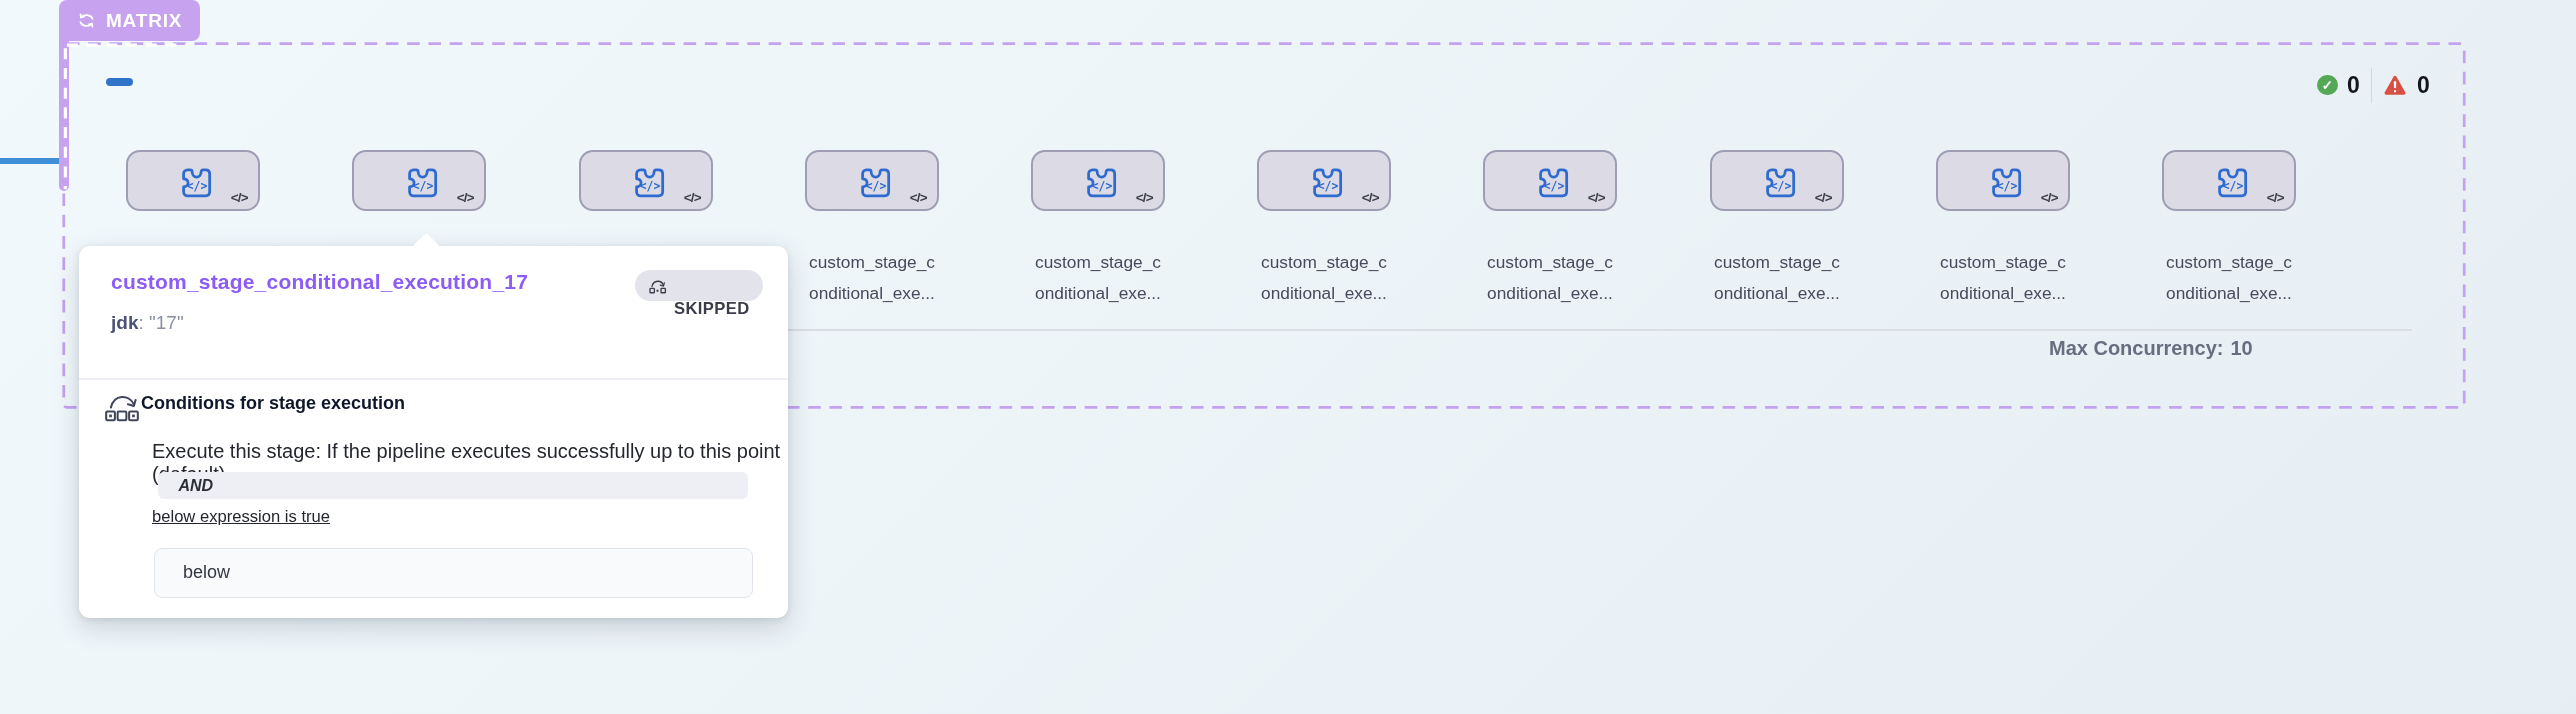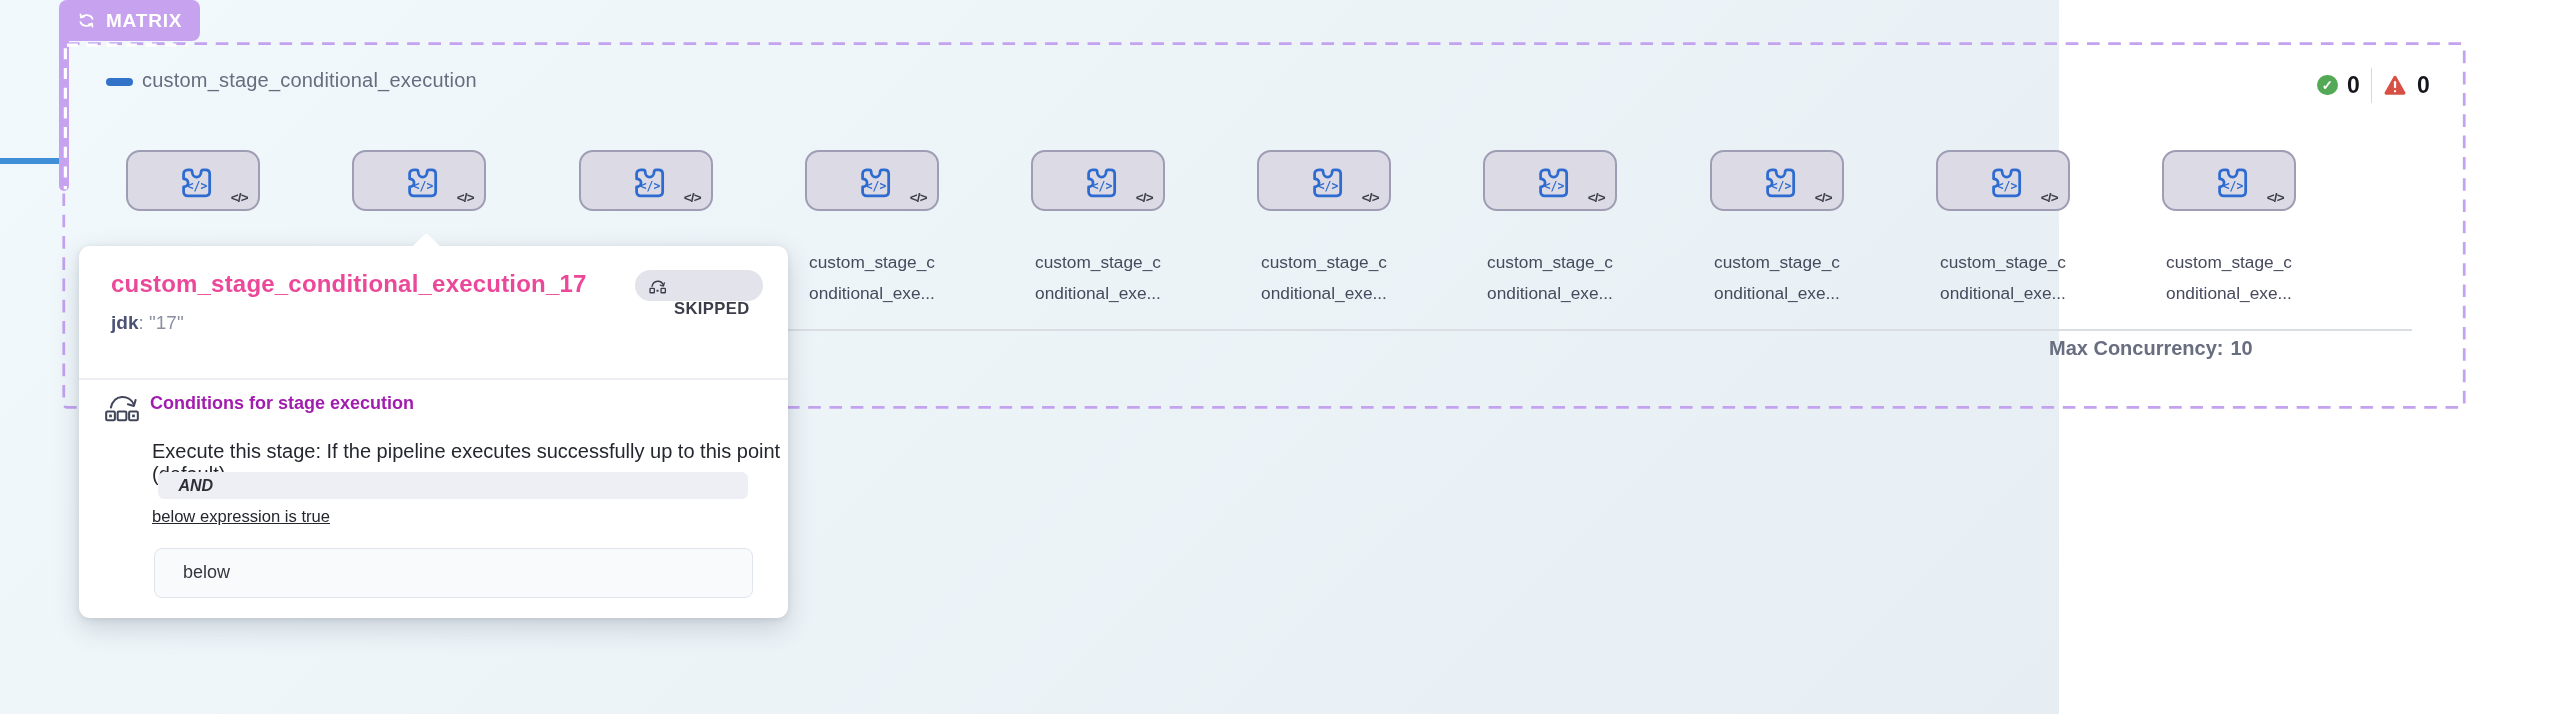--- a/index.html
+++ b/index.html
@@ -1,18 +1,18 @@
 <!DOCTYPE html>
 <html style="font-size:12.6px"><head>
 <meta charset="utf-8">
 <style>
   * { margin:0; padding:0; box-sizing:border-box; }
   html,body { width:2576px; height:714px; overflow:hidden; }
   body { font-family:"Liberation Sans", sans-serif; }
-  #app { position:relative; width:2059px; height:714px;
+  #app { position:relative; width:2576px; height:714px;
          background:linear-gradient(135deg,#f2f9fc 0%,#edf4f8 45%,#e7eef3 100%); }
 
   
   .connector { position:absolute; left:0; top:158px; width:61px; height:5.5px;
                background:#3e8fd6; z-index:1; }
 
   
   .tab-bar { position:absolute; left:59px; top:30px; width:10.2px; height:161px;
              background:#c7a2ef; border-radius:0 0 7px 7px; z-index:2; }
 
@@ -50,34 +50,34 @@
   .maxc { position:absolute; left:2049px; top:337px; width:363px; 
           font-size:20px; font-weight:700; color:#686d80; z-index:5; }
   .maxc .mcv { margin-left:7px; }
 
   
   .tooltip { position:absolute; left:79px; top:246px; width:709px; height:372px;
              background:#fff; border-radius:11px; z-index:20;
              box-shadow:0 9.5px 27px rgba(40,50,70,.18), 0 1.6px 6.3px rgba(40,50,70,.10); }
   .tt-arrow { position:absolute; left:337px; top:-8.7px; width:20.5px; height:20.5px;
               background:#fff; transform:rotate(45deg); border-radius:3.2px; }
-  .tt-title { position:absolute; left:32px; top:24px; font-size:24px; font-weight:700;
-              color:#ec4899; letter-spacing:0.2px; }
+  .tt-title { position:absolute; left:32px; top:24px; font-size:21px; font-weight:700;
+              color:#8b5cf6; letter-spacing:0.2px; }
   .tt-badge { position:absolute; right:25px; top:24px; height:31px; padding:0 13.4px;
               background:#e3e3eb; border-radius:16px; display:flex; align-items:center;
               gap:7px; }
   .tt-badge span { font-size:16.6px; font-weight:700; color:#3b3d4a; letter-spacing:0.4px;margin-top:47px; }
   .tt-param { position:absolute; left:32px; top:66px; font-size:19px; }
   .tt-param .k { font-weight:700; color:#4c5277; }
   .tt-param .v { color:#8c91a2; }
   .tt-div { position:absolute; left:0; top:132px; width:100%; height:1.6px;
             background:#edeef3; }
   .tt-cicon { position:absolute; left:24px; top:142px; }
-  .tt-h { position:absolute; left:71px; top:147px; font-size:18px; font-weight:700;
-          color:#a21caf; }
+  .tt-h { position:absolute; left:62px; top:147px; font-size:18px; font-weight:700;
+          color:#0f172a; }
   .tt-desc { position:absolute; left:73px; top:194px; font-size:20px; color:#25272f; }
   .tt-and { position:absolute; left:79px; top:226px; width:590px; height:27px;
             background:#edeff5; border-radius:6.3px; font-size:16px; font-weight:700;
             color:#2d2f37; line-height:27px; padding-left:20.5px;font-style:italic; }
   .tt-note { position:absolute; left:73px; top:261px; font-size:16.6px; color:#25272f;text-decoration:underline; }
   .tt-input { position:absolute; left:75px; top:302px; width:599px; height:50px;
               background:#f8fafc; border:1.6px solid #e0e5ed; border-radius:8px;
               font-size:18px; color:#343741; line-height:47px; padding-left:28px; }
 </style>
 </head>
@@ -98,21 +98,20 @@
     <svg width="21" height="21" viewBox="0 0 26 26">
       <path d="M20.5,11 A 8,6.4 0 0 0 6.2,9.2" fill="none" stroke="#fff" stroke-width="2.2" stroke-linecap="round"></path>
       <path d="M6.2,9.2 l-0.6,-3.8 M6.2,9.2 l3.7,-0.9" fill="none" stroke="#fff" stroke-width="2.2" stroke-linecap="round"></path>
       <path d="M5.5,15 A 8,6.4 0 0 0 19.8,16.8" fill="none" stroke="#fff" stroke-width="2.2" stroke-linecap="round"></path>
       <path d="M19.8,16.8 l0.6,3.8 M19.8,16.8 l-3.7,0.9" fill="none" stroke="#fff" stroke-width="2.2" stroke-linecap="round"></path>
     </svg>
     <span>MATRIX</span>
   </div>
 
   <div class="collapse"></div>
-  <div class="m-title">custom_stage_conditional_execution</div>
 
   <div class="status">
     <div class="okc">✓</div>
     <div class="cnt">0</div>
     <div class="vsep"></div>
     <svg width="24" height="22" viewBox="0 0 30 28">
       <path d="M13.3,3.2 C14.1,1.8 15.9,1.8 16.7,3.2 L28,23.3 C28.8,24.8 27.8,26.5 26.1,26.5 L3.9,26.5 C2.2,26.5 1.2,24.8 2,23.3 Z" fill="#d84f43"></path>
       <rect x="13.6" y="9" width="2.9" height="9" rx="1.4" fill="#fff"></rect>
       <rect x="13.6" y="20.4" width="2.9" height="3" rx="1.4" fill="#fff"></rect>
     </svg>

